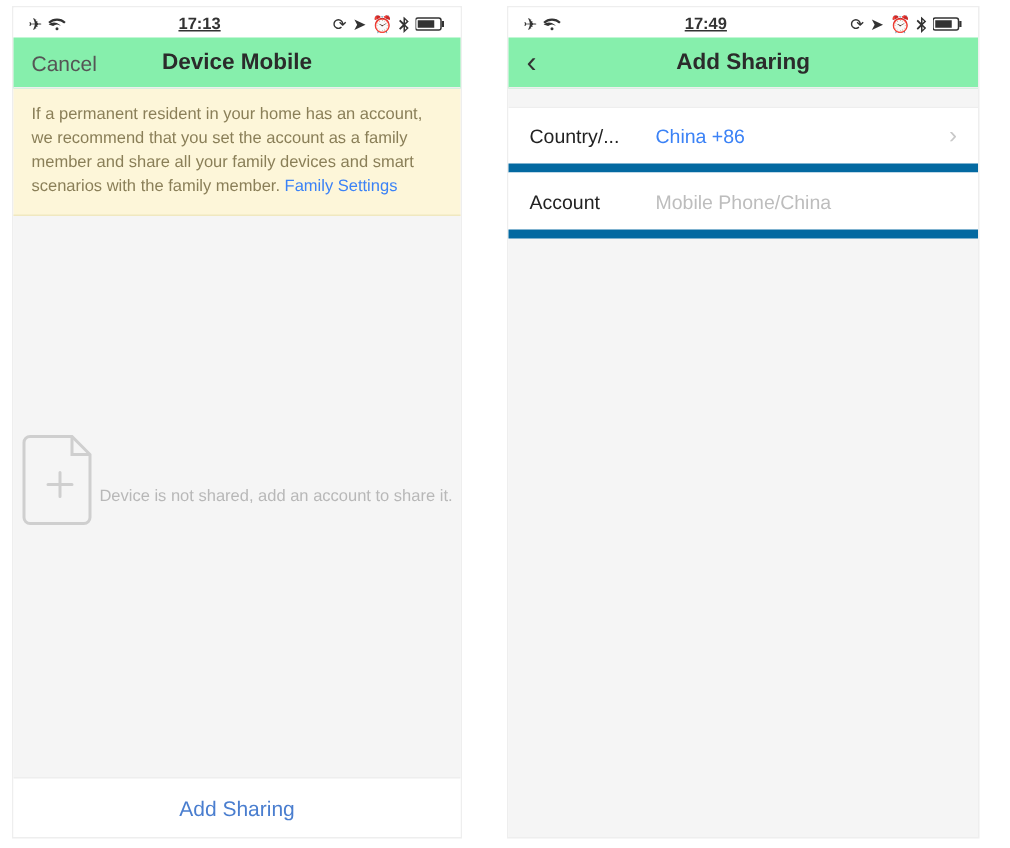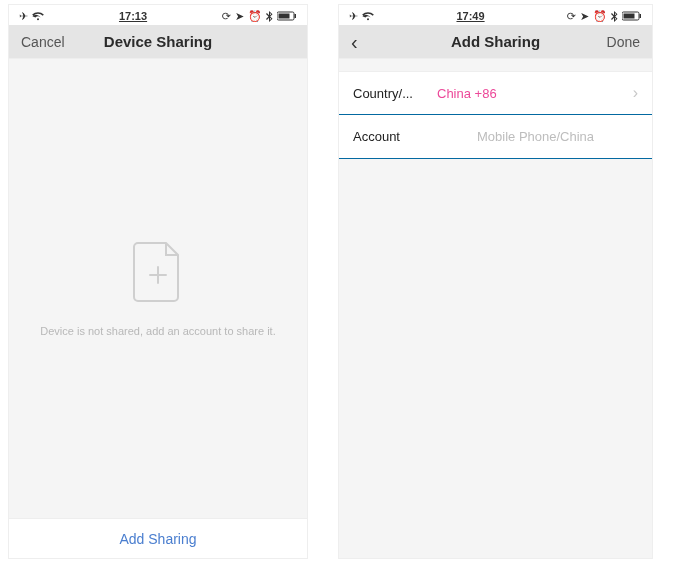--- a/index.html
+++ b/index.html
@@ -37,21 +37,21 @@
   .sb-left, .sb-right { display: flex; align-items: center; gap: 4px; }
   .sb-time { font-weight: 600; text-decoration: underline; }
   
   .navheader {
     height: 34px;
     display: flex;
     align-items: center;
     justify-content: center;
     position: relative;
     border-bottom: 1px solid #eee;
-    background: #e5e5e5;
+    background: #86efac;
   }
   .nav-title { font-size: 15px; font-weight: 600; color: #2b2b2b; }
   .nav-left, .nav-right {
     position: absolute;
     top: 0; bottom: 0;
     display: flex; align-items: center;
     font-size: 14px;
     color: #555;
     padding: 0 12px;
   }
@@ -66,21 +66,21 @@
     line-height: 1.45;
     color: #8a7f58;
     border-bottom: 1px solid #f0e8c0;
   }
   .banner a { color: #3b82f6; text-decoration: none; }
   
   .empty-body {
     flex: 1;
     background: #f5f5f5;
     display: flex;
-    flex-direction: column;
+    flex-direction: row;
     align-items: center;
     justify-content: center;
   }
   .empty-icon {
     width: 52px; height: 62px;
     margin-bottom: 22px;
   }
   .empty-text {
     font-size: 11px;
     color: #b8b8b8;
@@ -102,27 +102,27 @@
   
   .form-area { background:#f5f5f5; flex:1; }
   .gap { height: 12px; background:#f5f5f5; }
   .row {
     display: flex;
     align-items: center;
     background: #fff;
     height: 44px;
     padding: 0 14px;
     border-top: 1px solid #eee;
-    border-bottom: 1px solid #0369a1;
+    border-bottom: 6px solid #0369a1;
     font-size: 13px;
     position: relative;
   }
-  .row + .row { border-top: none; gap: 40px; }
+  .row + .row { border-top: none; }
   .row .label { width: 84px; color: #222; font-weight: 500; }
-  .row .value { color: #ec4899; flex:1; }
+  .row .value { color: #3b82f6; flex:1; }
   .row .placeholder { color: #bdbdbd; flex:1; }
   .row .chev-r {
     color: #c8c8c8;
     font-size: 16px;
     line-height: 1;
   }
   .filler { flex:1; background:#f5f5f5; }
   svg { display:block; }
 </style>
 </head>
@@ -153,23 +153,27 @@
             <rect x="0" y="1" width="17" height="8" rx="1.5" fill="none" stroke="#333"></rect>
             <rect x="1.5" y="2.5" width="11" height="5" fill="#333"></rect>
             <rect x="17.5" y="3" width="1.5" height="4" fill="#333"></rect>
           </svg>
       </span>
     </div>
   </div>
 
   <div class="navheader">
     <div class="nav-left">Cancel</div>
-    <div class="nav-title">Device Sharing</div>
-  </div>
-
+    <div class="nav-title">Device Mobile</div>
+  </div>
+
+  <div class="banner">
+    <span>If a permanent resident in your home has an account, we recommend that you set the account as a family member and share all your family devices and smart scenarios with the family member.</span>
+    <a href="#">Family Settings</a>
+  </div>
 
   <div class="empty-body">
     <div class="empty-icon">
       <svg width="52" height="62" viewBox="0 0 52 62">
         <path d="M6 2h28l12 12v42a4 4 0 01-4 4H6a4 4 0 01-4-4V6a4 4 0 014-4z" fill="none" stroke="#cfcfcf" stroke-width="2"></path>
         <path d="M34 2v12h12" fill="none" stroke="#cfcfcf" stroke-width="2"></path>
         <path d="M26 26v16M18 34h16" stroke="#cfcfcf" stroke-width="2" stroke-linecap="round"></path>
       </svg>
     </div>
     <div class="empty-text">Device is not shared, add an account to share it.</div>
@@ -208,21 +212,20 @@
           </svg>
       </span>
     </div>
   </div>
 
   <div class="navheader">
     <div class="nav-left">
       <span class="chev">‹</span>
     </div>
     <div class="nav-title">Add Sharing</div>
-    <div class="nav-right">Done</div>
   </div>
 
   <div class="form-area">
     <div class="gap"></div>
     <div class="row">
       <div class="label">Country/...</div>
       <div class="value">China +86</div>
       <div class="chev-r">›</div>
     </div>
     <div class="row">

